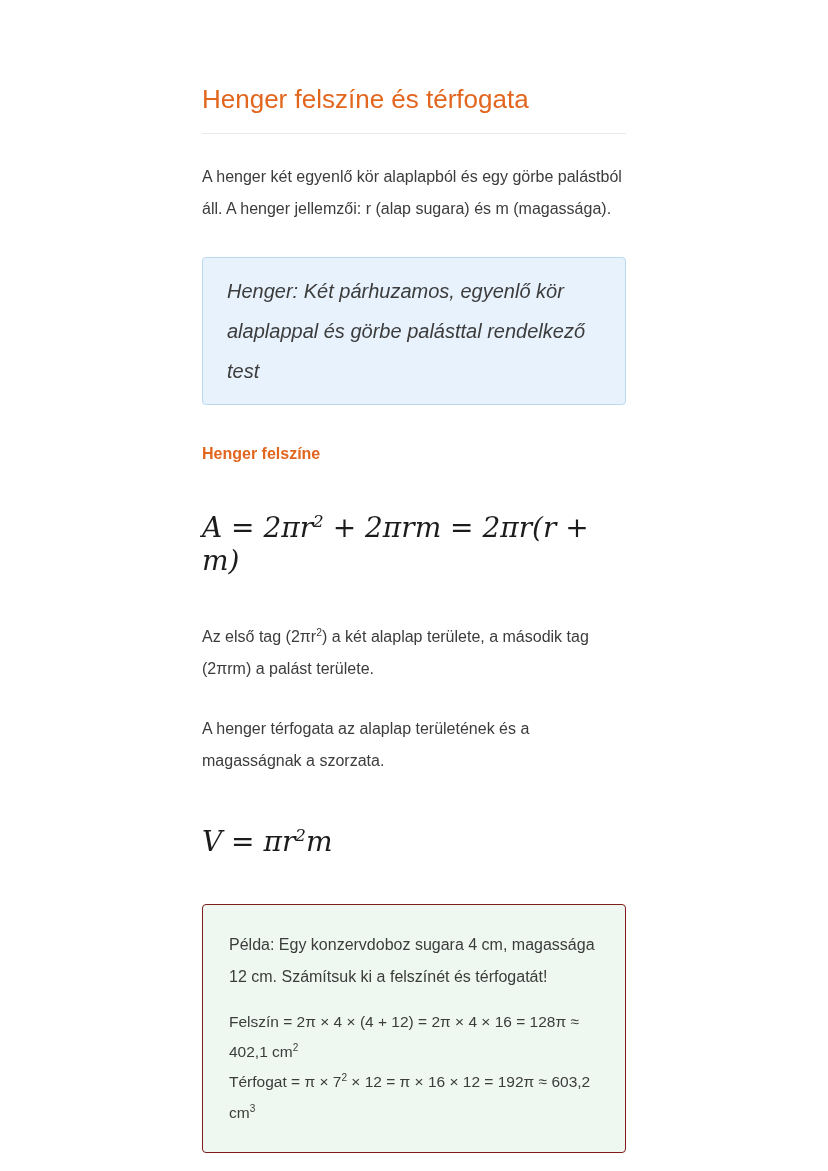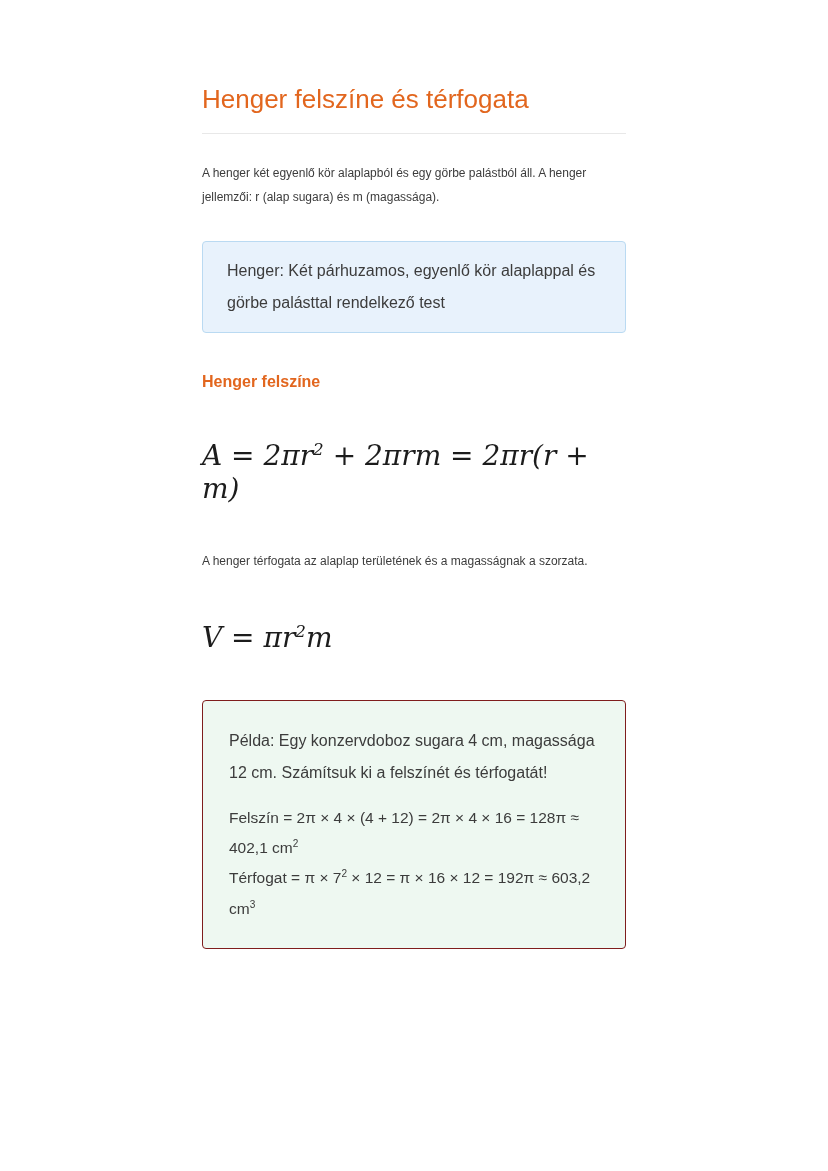--- a/index.html
+++ b/index.html
@@ -19,35 +19,36 @@
   }
   h1.title {
     font-size: 26px;
     font-weight: 400;
     color: #e2661e;
     margin: 0;
     padding-bottom: 18px;
     border-bottom: 1px solid #e8e8e8;
   }
   p.body {
-    font-size: 12px;
+    font-size: 16px;
     line-height: 2;
     margin: 27px 0 28px 0;
   }
   .info-box {
     background: #e8f2fc;
     border: 1px solid #badaf2;
     border-radius: 4px;
     padding: 13px 24px;
     margin: 32px 0 0 0;
   }
   .info-box p {
-    font-size: 16px;
+    font-size: 20px;
     line-height: 2;
     margin: 0;
+    font-style: italic;
   }
   h2.subheading {
     font-size: 16px;
     font-weight: 700;
     color: #e2661e;
     margin: 40px 0 0 0;
   }
   .formula {
     font-family: "DejaVu Serif", "Liberation Serif", serif;
     font-style: italic;
@@ -92,20 +93,21 @@
 
   <div class="info-box">
     <p>Henger: Két párhuzamos, egyenlő kör alaplappal és görbe palásttal rendelkező test</p>
   </div>
 
   <h2 class="subheading">Henger felszíne</h2>
 
 
   <div class="formula"><span>A = 2πr</span><sup>2</sup><span> + 2πrm = 2πr(r + m)</span></div>
 
+  <p class="body"><span>Az első tag (2πr</span><sup>2</sup><span>) a két alaplap területe, a második tag (2πrm) a palást területe.</span></p>
 
 
   <p class="body">A henger térfogata az alaplap területének és a magasságnak a szorzata.</p>
 
   <div class="formula"><span>V = πr</span><sup>2</sup><span>m</span></div>
 
   <div class="example-box">
     <p class="example-intro">Példa: Egy konzervdoboz sugara 4 cm, magassága 12 cm. Számítsuk ki a felszínét és térfogatát!</p>
     <p class="calc"><span>Felszín = 2π × 4 × (4 + 12) = 2π × 4 × 16 = 128π ≈ 402,1 cm</span><sup>2</sup></p>
     <p class="calc"><span>Térfogat = π × 7</span><sup>2</sup><span> × 12 = π × 16 × 12 = 192π ≈ 603,2 cm</span><sup>3</sup></p>

